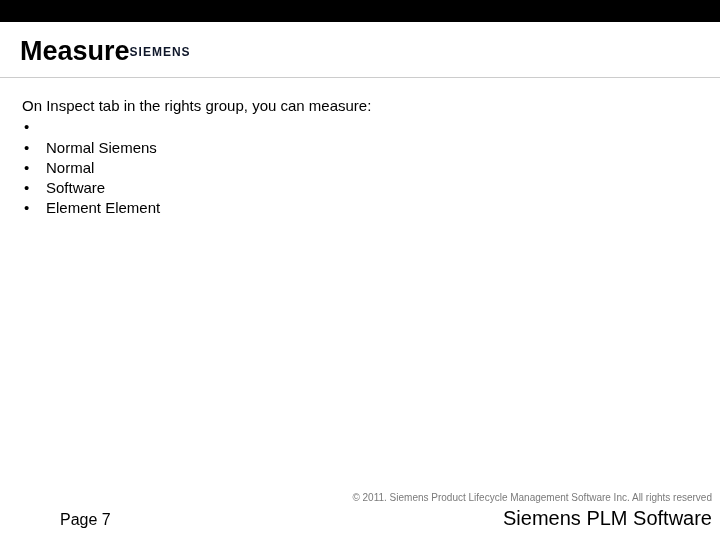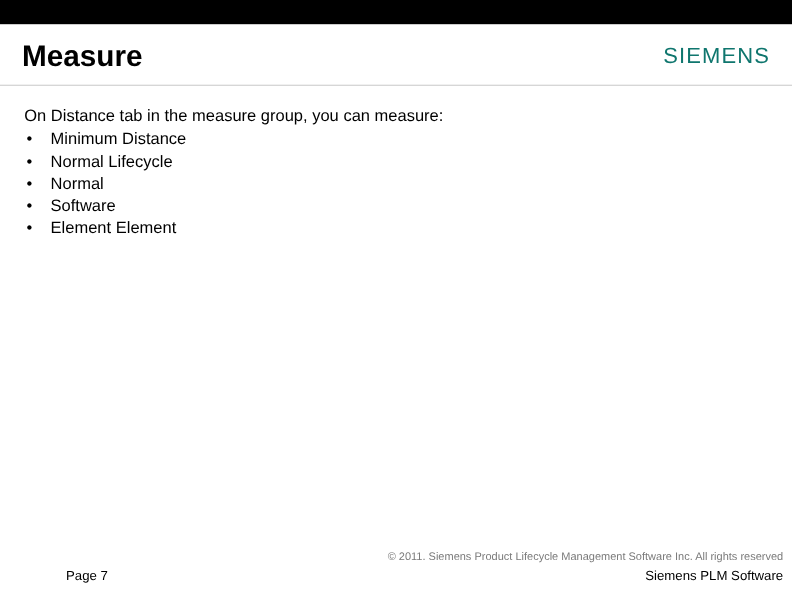--- a/index.html
+++ b/index.html
@@ -11,35 +11,34 @@
     position: relative;
     overflow: hidden;
   }
   .topbar {
     width: 100%;
     height: 22px;
     background: #000;
   }
   .header {
     display: flex;
-    justify-content: space-between;
     align-items: center;
     padding: 14px 20px 10px 20px;
     border-bottom: 1px solid #ccc;
   }
   .title {
     font-size: 27px;
     font-weight: bold;
     color: #000;
   }
   .brand {
-    font-size: 20px;
-    font-weight: normal;
+    font-size: 12px;
+    font-weight: bold;
     letter-spacing: 1px;
-    color: #0f766e;
+    color: #0f172a;
   }
   .content {
     padding: 18px 22px 0 22px;
     font-size: 15px;
     color: #000;
     line-height: 1.35;
   }
   .intro {
     margin-bottom: 1px;
   }
@@ -68,48 +67,47 @@
     font-size: 10px;
     color: #7a7a7a;
     margin-bottom: 4px;
   }
   .footer-row {
     display: flex;
     justify-content: space-between;
     align-items: baseline;
   }
   .page-num {
-    font-size: 12px;
+    font-size: 16px;
     color: #000;
   }
   .plm {
-    font-size: 12px;
+    font-size: 20px;
     color: #000;
   }
 </style>
 </head>
 <body>
 
 <div class="topbar"></div>
 
 <div class="header">
   <div class="title">Measure</div>
   <div class="brand">SIEMENS</div>
 </div>
 
 <div class="content">
-  <div class="intro">On Distance tab in the measure group, you can measure:</div>
+  <div class="intro">On Inspect tab in the rights group, you can measure:</div>
   <ul class="bullets">
     <li>
         <span class="bullet-dot">•</span>
-        <span>Minimum Distance</span>
       </li>
     <li>
         <span class="bullet-dot">•</span>
-        <span>Normal Lifecycle</span>
+        <span>Normal Siemens</span>
       </li>
     <li>
         <span class="bullet-dot">•</span>
         <span>Normal</span>
       </li>
     <li>
         <span class="bullet-dot">•</span>
         <span>Software</span>
       </li>
     <li>

